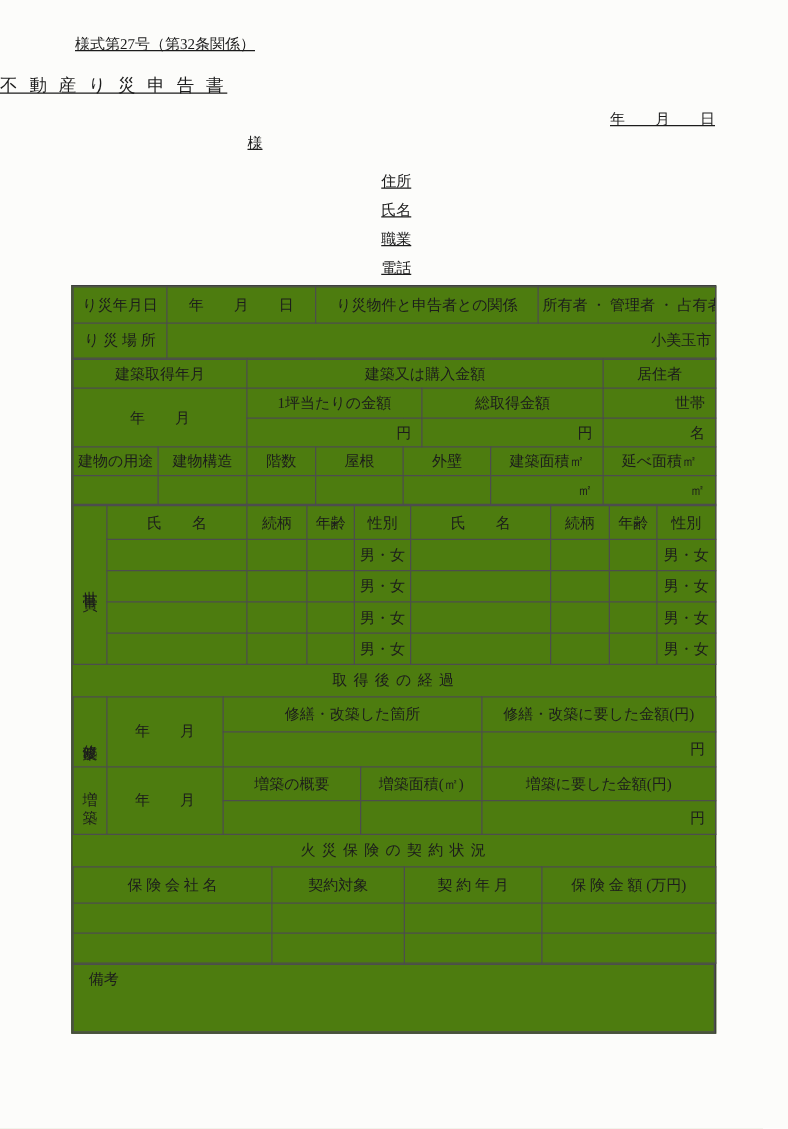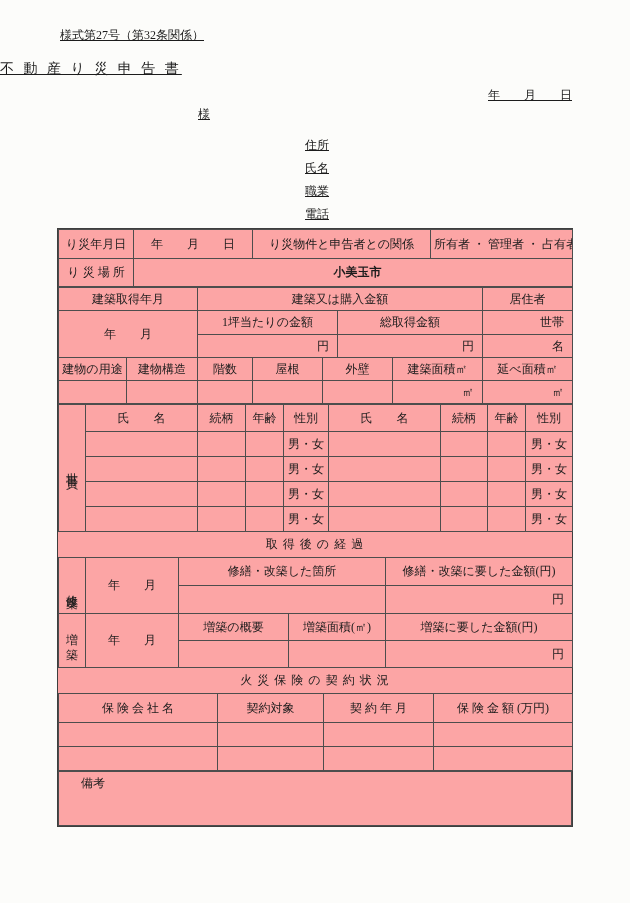--- a/index.html
+++ b/index.html
@@ -7,28 +7,28 @@
         font-family:"Liberation Serif","DejaVu Serif",serif;color:#1c1c1c;overflow:hidden;}
   .abs{position:absolute;text-decoration:underline;}
   .form-number{left:60px;top:27px;font-size:12px;}
   .title{left:0;top:60px;width:100%;font-size:14px;letter-spacing:3px;}
   .date-line{top:87px;right:58px;font-size:12px;}
   .addressee{left:198px;top:106px;font-size:12px;}
   .declarant{left:305px;top:134px;font-size:12px;display:flex;gap:14px;}
   .declarant-fields div{height:23px;line-height:23px;text-align:right;}
   .declarant-label{line-height:23px;}
 
-  .form-table{position:absolute;left:57px;top:228px;width:514px;border:1px solid #3e3e3e;background:#fca5a5;}
+  .form-table{position:absolute;left:57px;top:228px;width:514px;border:1px solid #3e3e3e;background:#4d7c0f;}
   table{border-collapse:collapse;width:100%;table-layout:fixed;}
   td{border:1px solid #4d4d4d;font-size:12px;text-align:center;padding:0 3px;
      overflow:hidden;white-space:nowrap;}
   .section-head{font-size:12px;text-align:center;height:25px;line-height:25px;letter-spacing:1px;}
-  .left{text-align:center;padding-left:12px;font-weight:bold;}
+  .left{text-align:right;padding-left:12px;}
   .right{text-align:right;padding-right:8px;}
-  .top-left{text-align:left;vertical-align:top;padding:3px 22px;}
+  .top-left{text-align:left;vertical-align:top;padding:3px 12px;}
   .vert{writing-mode:vertical-rl;text-orientation:upright;letter-spacing:3px;line-height:1;}
   .vert-tight{letter-spacing:1px;}
   .vert-spread{letter-spacing:16px;}
   tr.h28 td{height:28px;} tr.h27 td{height:27px;} tr.h26 td{height:26px;} tr.h24 td{height:24px;} tr.h23 td{height:23px;} tr.h22 td{height:22px;margin-top:32px;}
   tr.h47 td{height:47px;}
 </style>
 </head>
 <body>
 
 <div class="page">

